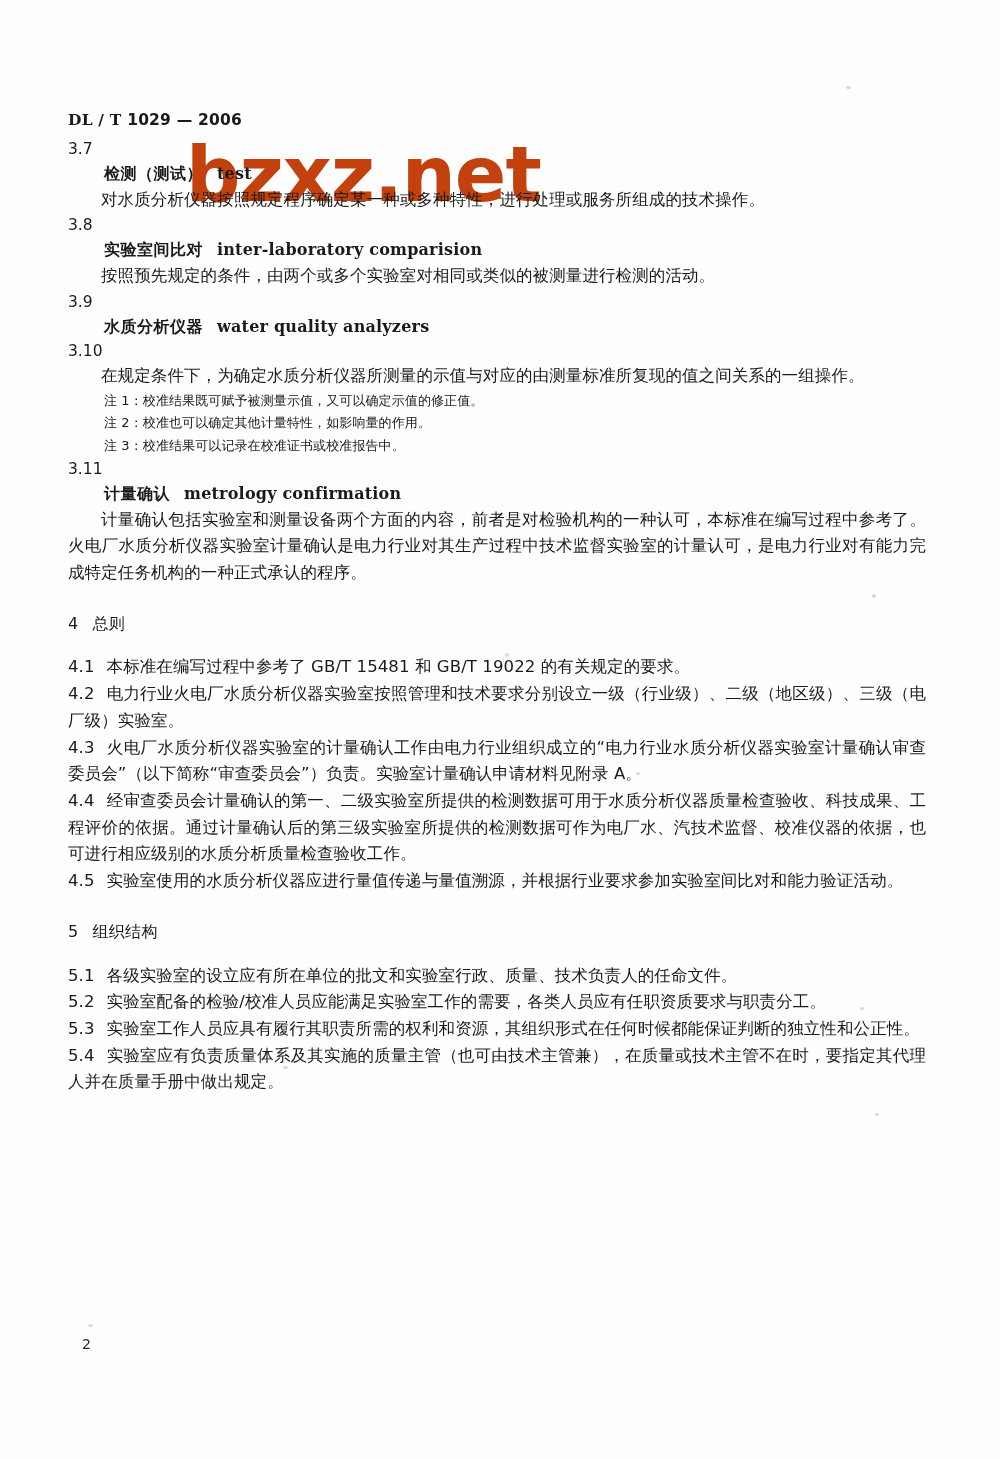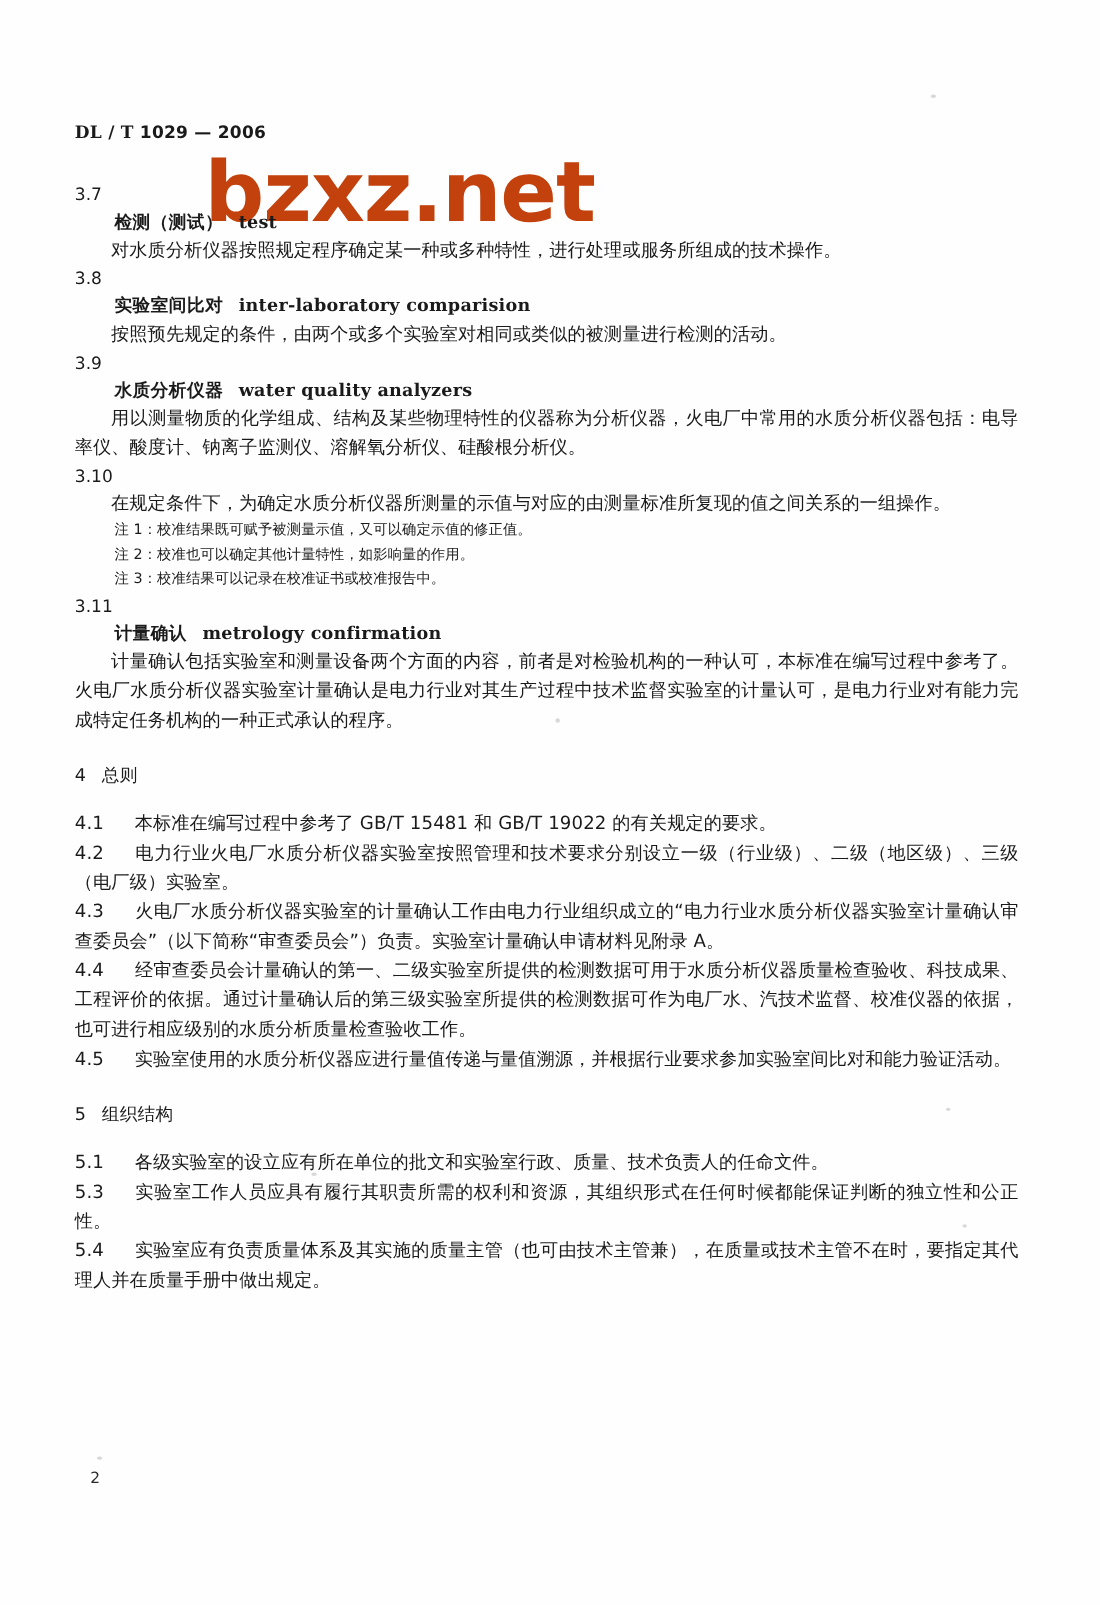--- a/index.html
+++ b/index.html
@@ -44,21 +44,21 @@
     top: 110px;
     width: 858px;
     z-index: 2;
   }
 
   
   .doc-header {
     font-size: 15.5px;
     font-weight: bold;
     letter-spacing: 0.2px;
-    margin-bottom: 36px;
+    margin-bottom: 8px;
     white-space: nowrap;
   }
   .doc-header .sn {
     font-family: "DejaVu Serif", "Liberation Serif", serif;
     font-weight: bold;
   }
   .doc-header .num {
     font-family: "DejaVu Sans", "Liberation Sans", sans-serif;
     font-weight: bold;
   }
@@ -105,21 +105,21 @@
   
   .num-p {
     font-size: 16.5px;
     line-height: 1.62;
     margin: 0;
     text-align: justify;
     font-family: "DejaVu Sans", "Liberation Sans", sans-serif;
     letter-spacing: 0.1px;
   }
   .num-p .lead {
-    margin-right: 28px;
+    margin-right: 12px;
   }
 
   
   .note {
     font-size: 13px;
     line-height: 1.72;
     margin: 0 0 0 36px;
     font-family: "DejaVu Sans", "Liberation Sans", sans-serif;
     letter-spacing: 0.1px;
   }
@@ -189,21 +189,20 @@
     <p class="clause-num">3.8</p>
     <p class="term">
       <span class="cn">实验室间比对</span><span class="en">inter-laboratory   comparision</span>
     </p>
     <p class="body-p">按照预先规定的条件，由两个或多个实验室对相同或类似的被测量进行检测的活动。</p>
 
     <p class="clause-num">3.9</p>
     <p class="term">
       <span class="cn">水质分析仪器</span><span class="en">water quality analyzers</span>
     </p>
-    <p class="body-p">用以测量物质的化学组成、结构及某些物理特性的仪器称为分析仪器，火电厂中常用的水质分析仪器包括：电导率仪、酸度计、钠离子监测仪、溶解氧分析仪、硅酸根分析仪。</p>
 
     <p class="clause-num">3.10</p>
     <p class="body-p">在规定条件下，为确定水质分析仪器所测量的示值与对应的由测量标准所复现的值之间关系的一组操作。</p>
     <p class="note">注 1：校准结果既可赋予被测量示值，又可以确定示值的修正值。</p>
     <p class="note">注 2：校准也可以确定其他计量特性，如影响量的作用。</p>
     <p class="note">注 3：校准结果可以记录在校准证书或校准报告中。</p>
 
     <p class="clause-num">3.11</p>
     <p class="term">
       <span class="cn">计量确认</span><span class="en">metrology confirmation</span>
@@ -235,20 +234,23 @@
     <div class="gap-sec-top"></div>
     <p class="sec-head">
       <span class="sn">5</span><span>组织结构</span>
     </p>
     <div class="gap-sec-bot"></div>
 
     <p class="num-p">
       <span class="lead">5.1</span><span>各级实验室的设立应有所在单位的批文和实验室行政、质量、技术负责人的任命文件。</span>
     </p>
     <p class="num-p">
+      <span class="lead">5.2</span><span>实验室配备的检验/校准人员应能满足实验室工作的需要，各类人员应有任职资质要求与职责分工。</span>
+    </p>
+    <p class="num-p">
       <span class="lead">5.3</span><span>实验室工作人员应具有履行其职责所需的权利和资源，其组织形式在任何时候都能保证判断的独立性和公正性。</span>
     </p>
     <p class="num-p">
       <span class="lead">5.4</span><span>实验室应有负责质量体系及其实施的质量主管（也可由技术主管兼），在质量或技术主管不在时，要指定其代理人并在质量手册中做出规定。</span>
     </p>
 
   </div>
 
   <div class="page-no">2</div>
 

